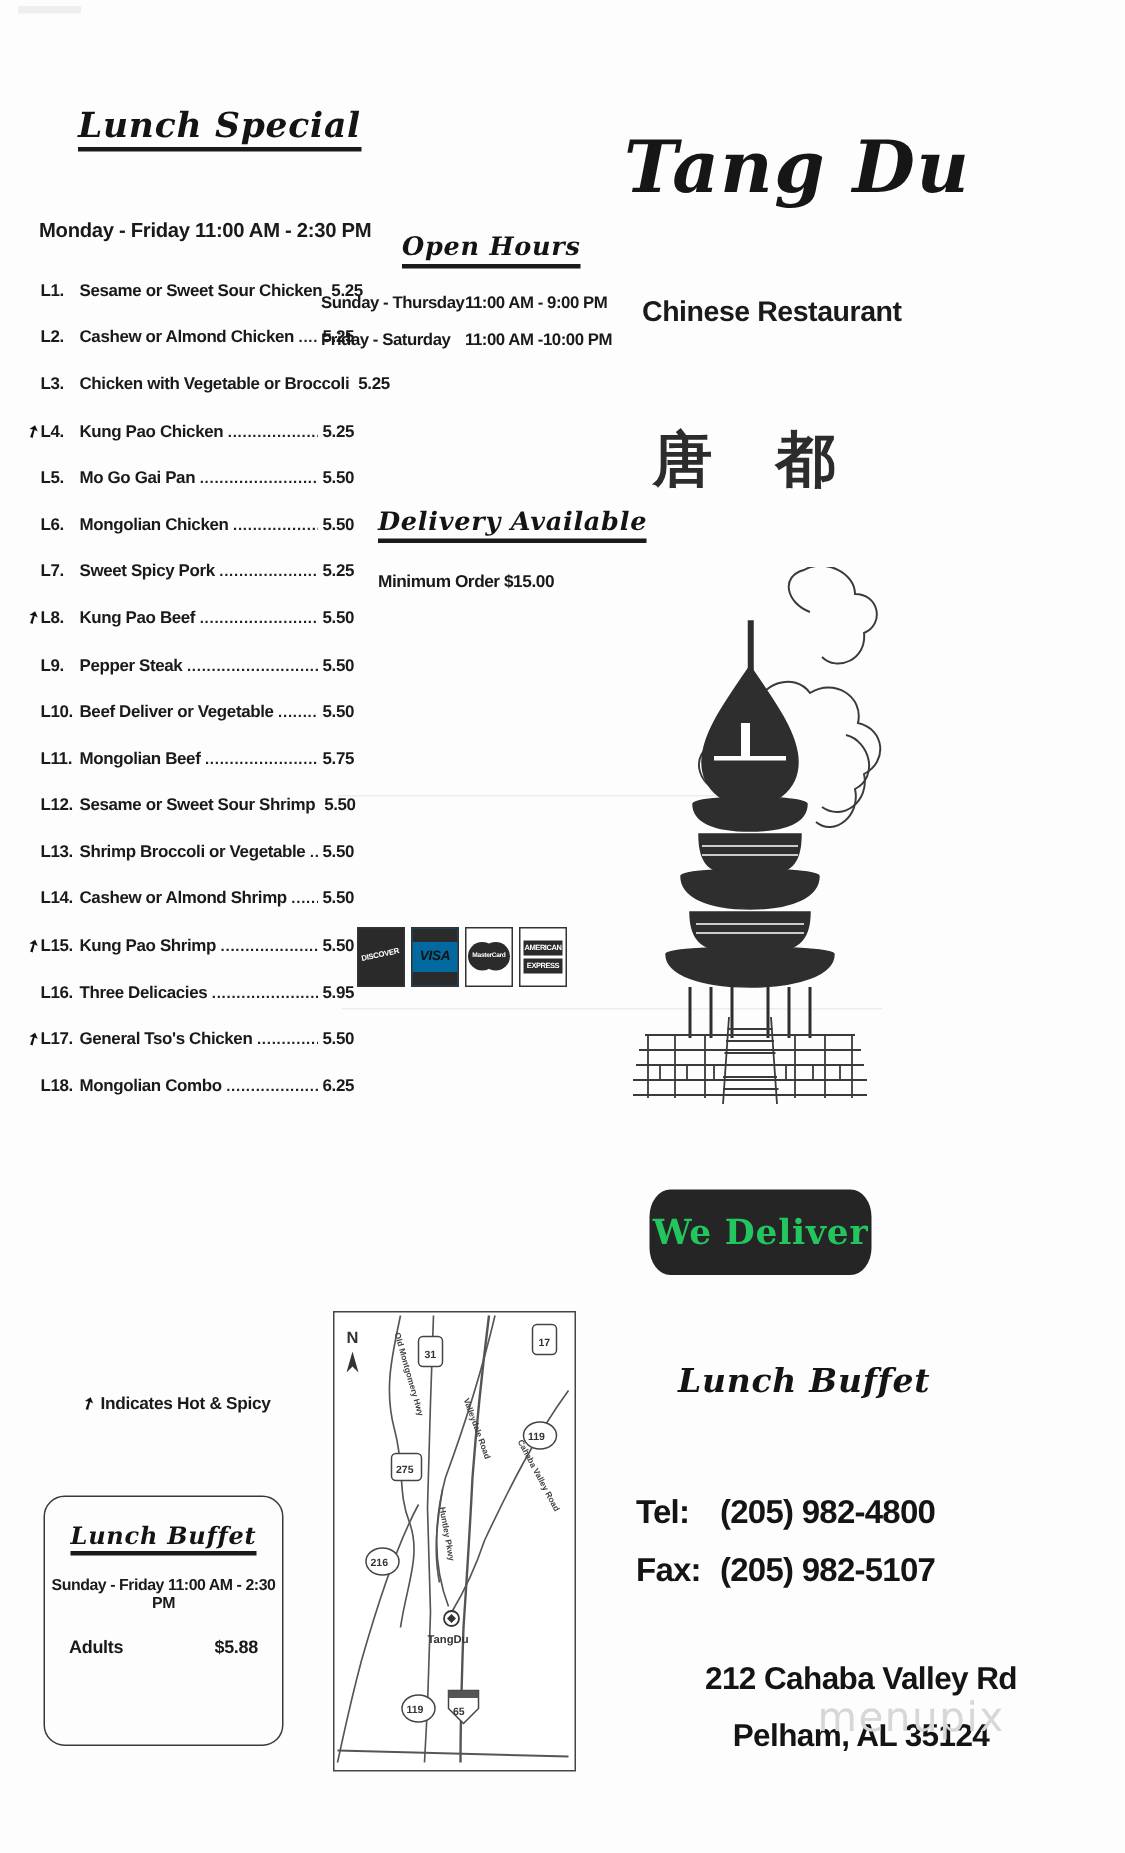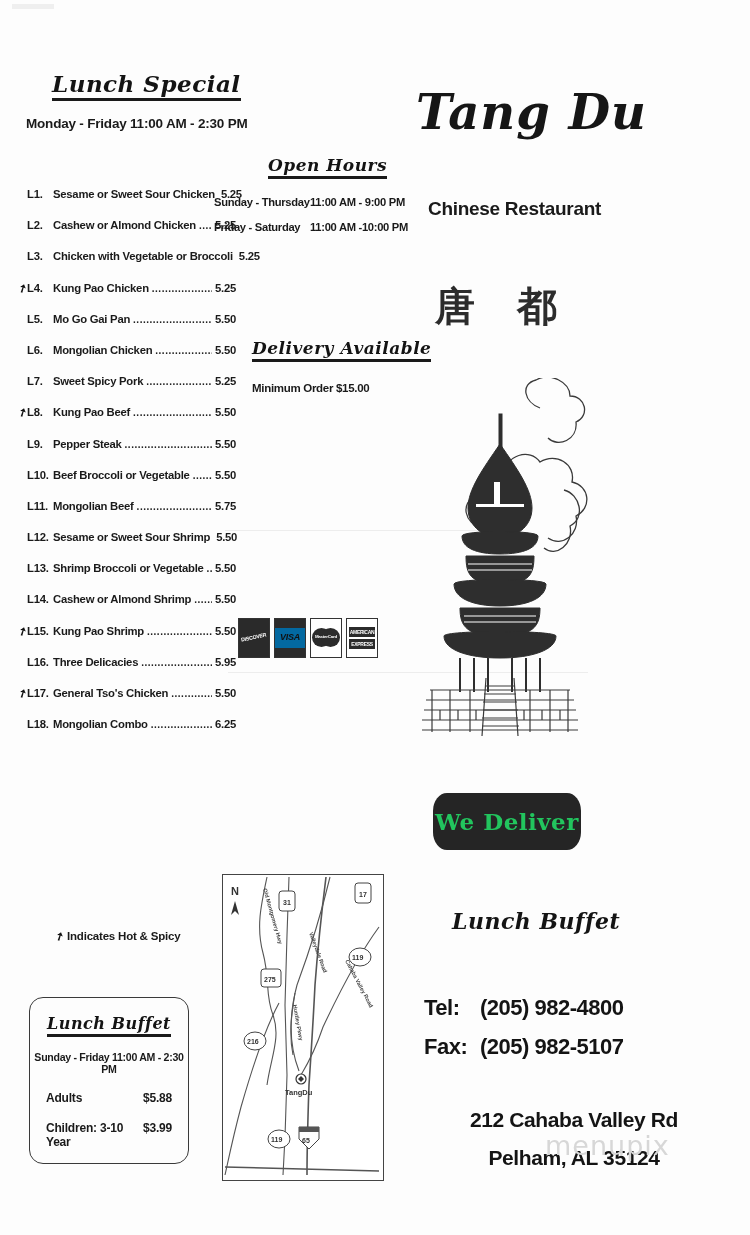--- a/index.html
+++ b/index.html
@@ -40,21 +40,21 @@
   }
 
   
   #lunch-special-heading {
     left: 52px;
     top: 70px;
     font-size: 23px;
   }
   #lunch-special-hours {
     left: 26px;
-    top: 116px;
+    top: 146px;
     font-size: 13.5px;
     font-weight: bold;
     font-family: "Liberation Sans", sans-serif;
     letter-spacing: -0.2px;
   }
 
   #menu-list {
     left: 18px;
     top: 188px;
     width: 218px;
@@ -415,21 +415,21 @@
       <div class="menu-row">
         <span class="spicy-mark"></span>
         <span class="menu-code">L9.</span>
         <span class="menu-name">Pepper Steak</span>
         <span class="menu-dots">..............................................................</span>
         <span class="menu-price">5.50</span>
       </div>
       <div class="menu-row">
         <span class="spicy-mark"></span>
         <span class="menu-code">L10.</span>
-        <span class="menu-name">Beef Broccoli or Vegetable</span>
+        <span class="menu-name">Beef Deliver or Vegetable</span>
         <span class="menu-dots">..............................................................</span>
         <span class="menu-price">5.50</span>
       </div>
       <div class="menu-row">
         <span class="spicy-mark"></span>
         <span class="menu-code">L11.</span>
         <span class="menu-name">Mongolian Beef</span>
         <span class="menu-dots">..............................................................</span>
         <span class="menu-price">5.75</span>
       </div>
@@ -489,24 +489,20 @@
   </div>
 
   <div class="abs" id="lunch-buffet-box">
     <div class="bb-title fancy">
       <span class="underline-hand">Lunch Buffet</span>
     </div>
     <div class="bb-hours">Sunday - Friday   11:00 AM - 2:30 PM</div>
     <div class="bb-row">
       <span>Adults</span>
       <span>$5.88</span>
-    </div>
-    <div class="bb-row">
-      <span>Children: 3-10 Year</span>
-      <span>$3.99</span>
     </div>
   </div>
 
   <div class="abs fancy" id="open-hours-heading">
     <span class="underline-hand">Open Hours</span>
   </div>
 
   <div class="abs" id="open-hours-table">
     <div class="oh-row">
       <span class="oh-days">Sunday - Thursday</span>

